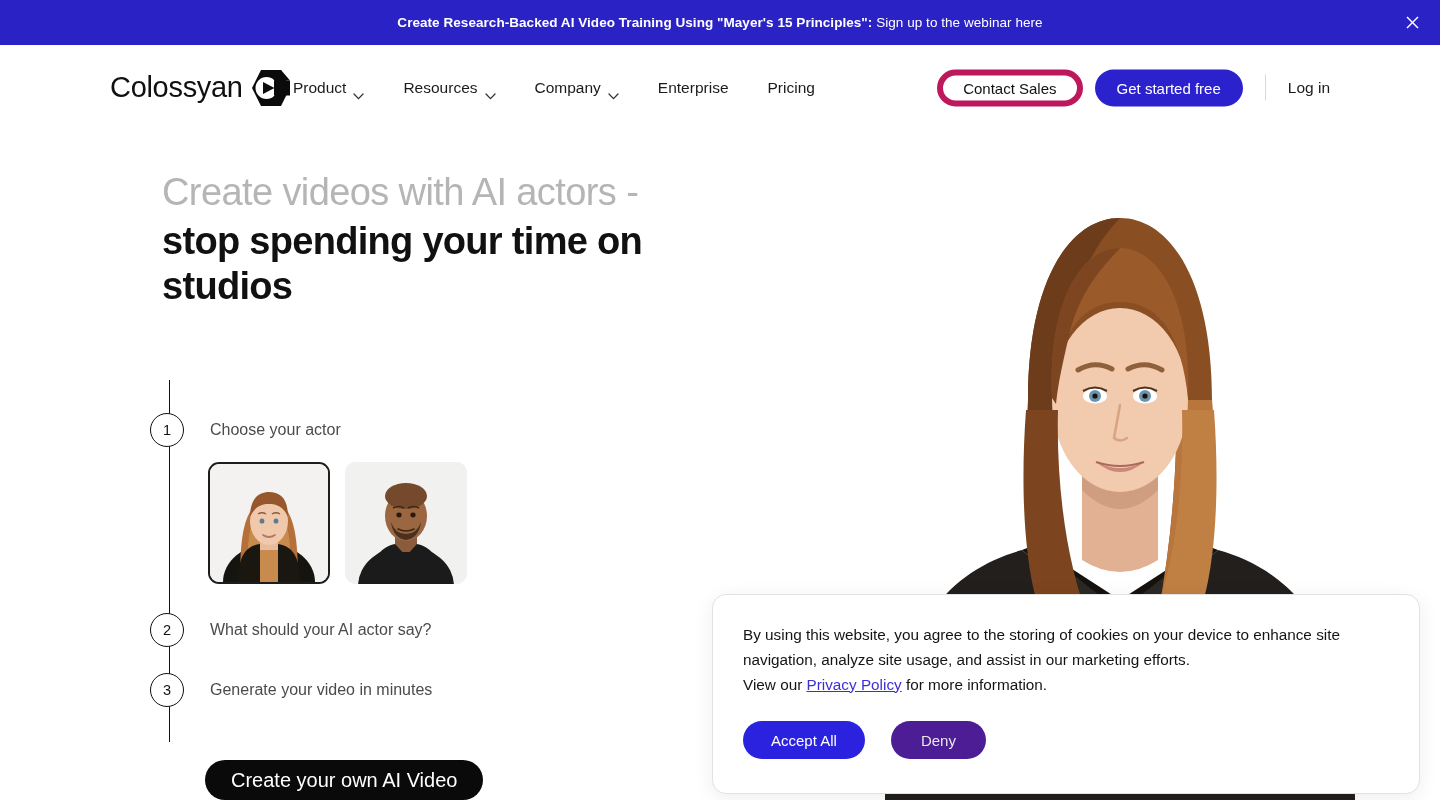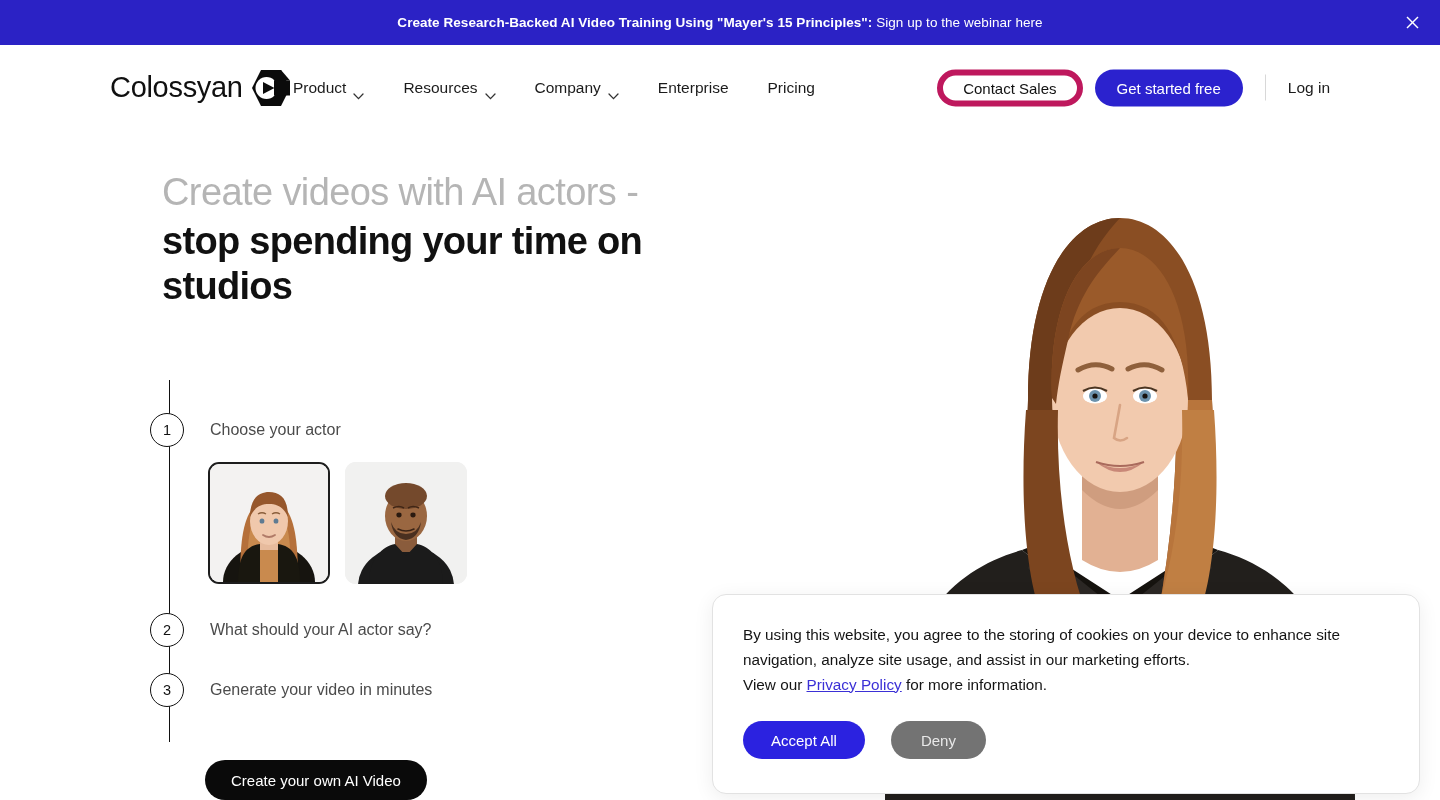--- a/index.html
+++ b/index.html
@@ -114,21 +114,21 @@
   .actor-choices { position: absolute; left: 58px; top: 82px; display: flex; gap: 15px; }
   .actor-card {
     width: 122px; height: 122px; border-radius: 11px; overflow: hidden;
     background: #f2f2f2; position: relative; cursor: pointer;
   }
   .actor-card.selected { border: 2px solid #1d1d1d; }
 
   .btn-create-video {
     position: absolute; left: 55px; top: 380px;
     height: 40px; padding: 0 26px; border-radius: 21px; border: none;
-    background: #0a0a0a; color: #ffffff; font-size: 15px; cursor: pointer;
+    background: #0a0a0a; color: #ffffff; font-size: 20px; cursor: pointer;
     display: flex; align-items: center; justify-content: center;
     font-family: "Liberation Sans", sans-serif; white-space: nowrap;
   }
 
   
   .hero-figure {
     position: absolute; left: 790px; top: 30px; width: 650px; height: 640px; overflow: hidden;
   }
   .hero-figure svg { display: block; }
 
@@ -144,21 +144,21 @@
   .cookie-text { font-size: 15.3px; line-height: 1.62; color: #141414; width: 625px; }
   .cookie-link { color: #3b30d6; text-decoration: underline; cursor: pointer; text-align: center; }
   .cookie-actions { display: flex; align-items: center; gap: 26px; margin-top: 24px; }
   .btn-accept {
     height: 38px; padding: 0 28px; border-radius: 20px; border: none;
     background: #2B22E0; color: #ffffff; font-size: 15px; cursor: pointer;
     font-family: "Liberation Sans", sans-serif;
   }
   .btn-deny {
     height: 38px; padding: 0 30px; border-radius: 20px; border: none;
-    background: #737373; color: #e8e8e8; font-size: 15px; cursor: pointer;
+    background: #4c1d95; color: #e8e8e8; font-size: 15px; cursor: pointer;
     font-family: "Liberation Sans", sans-serif;
   }
 </style>
 </head>
 <body>
 
 <div class="page">
 
   <div class="promo-banner">
     <div class="promo-text">

